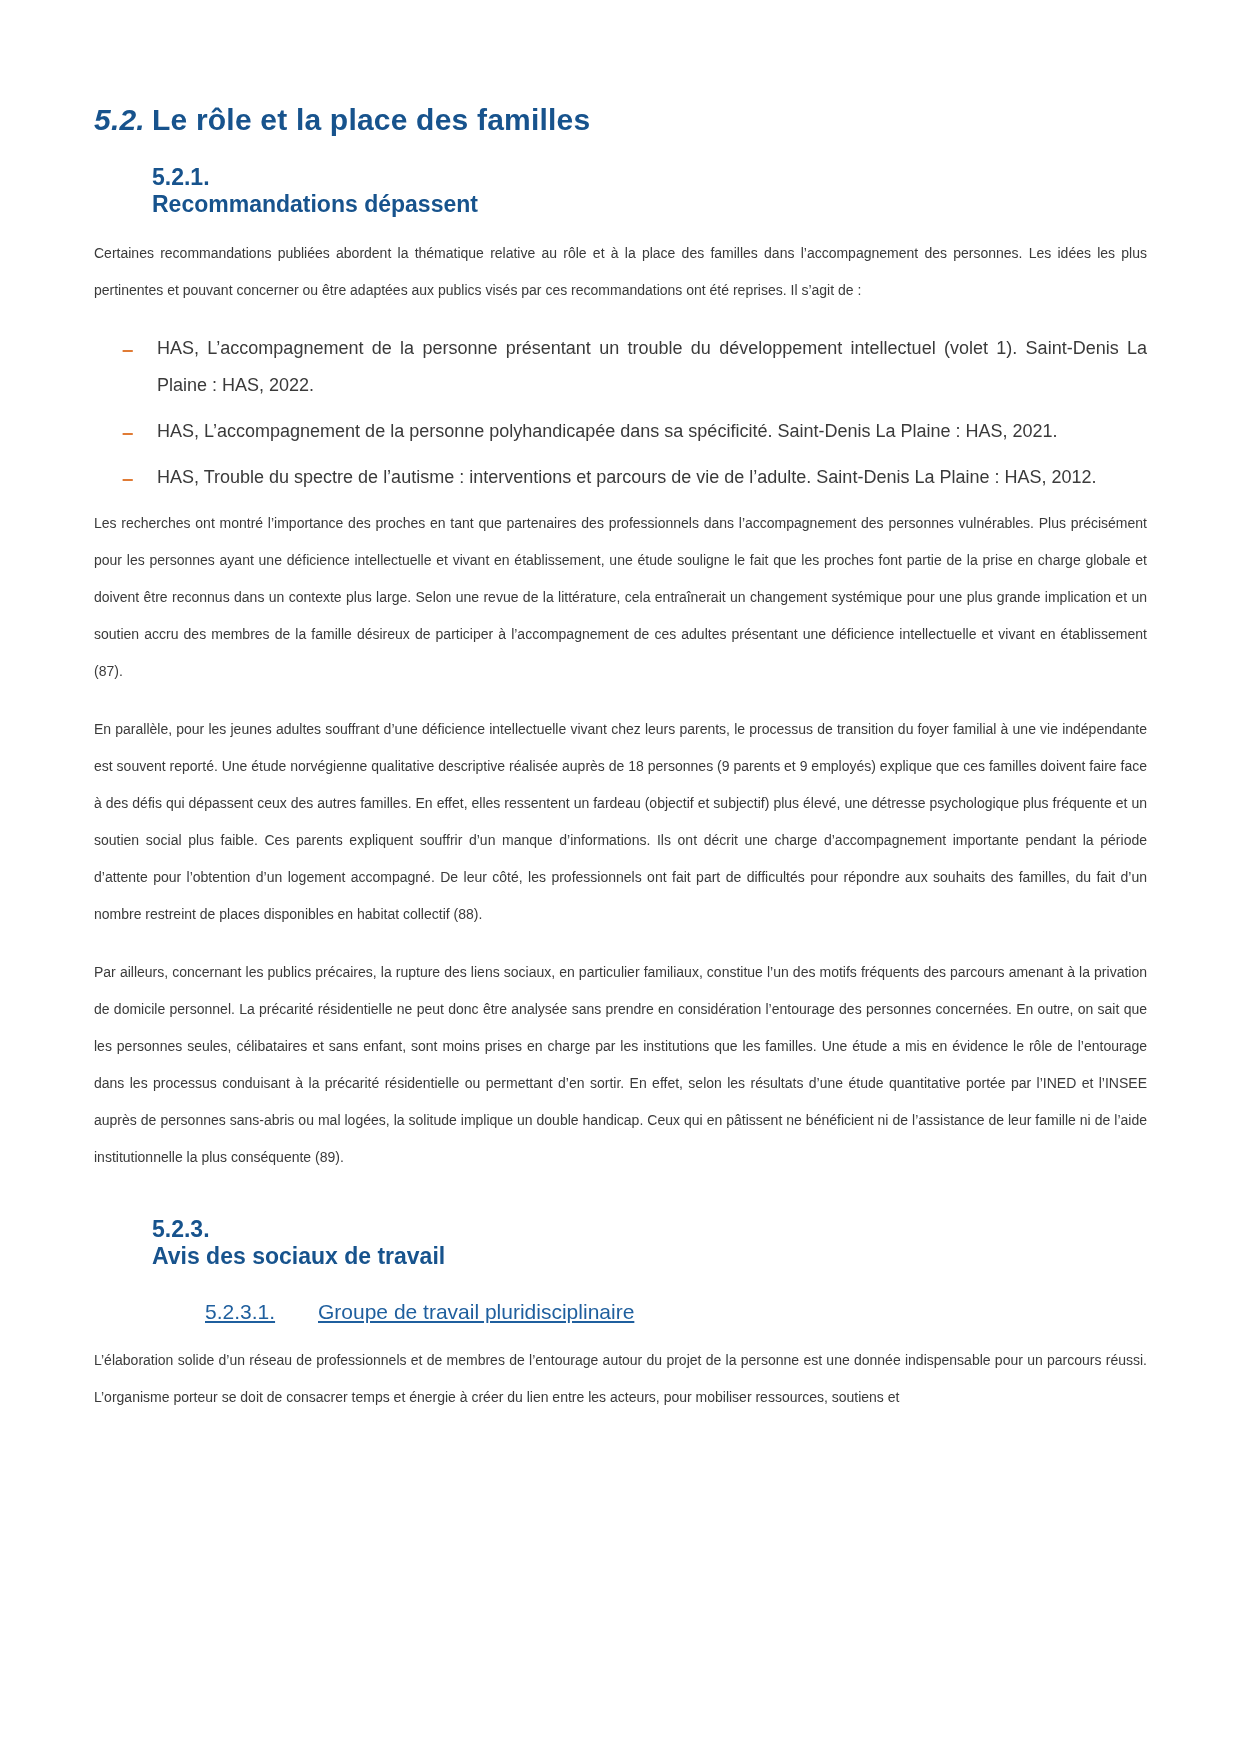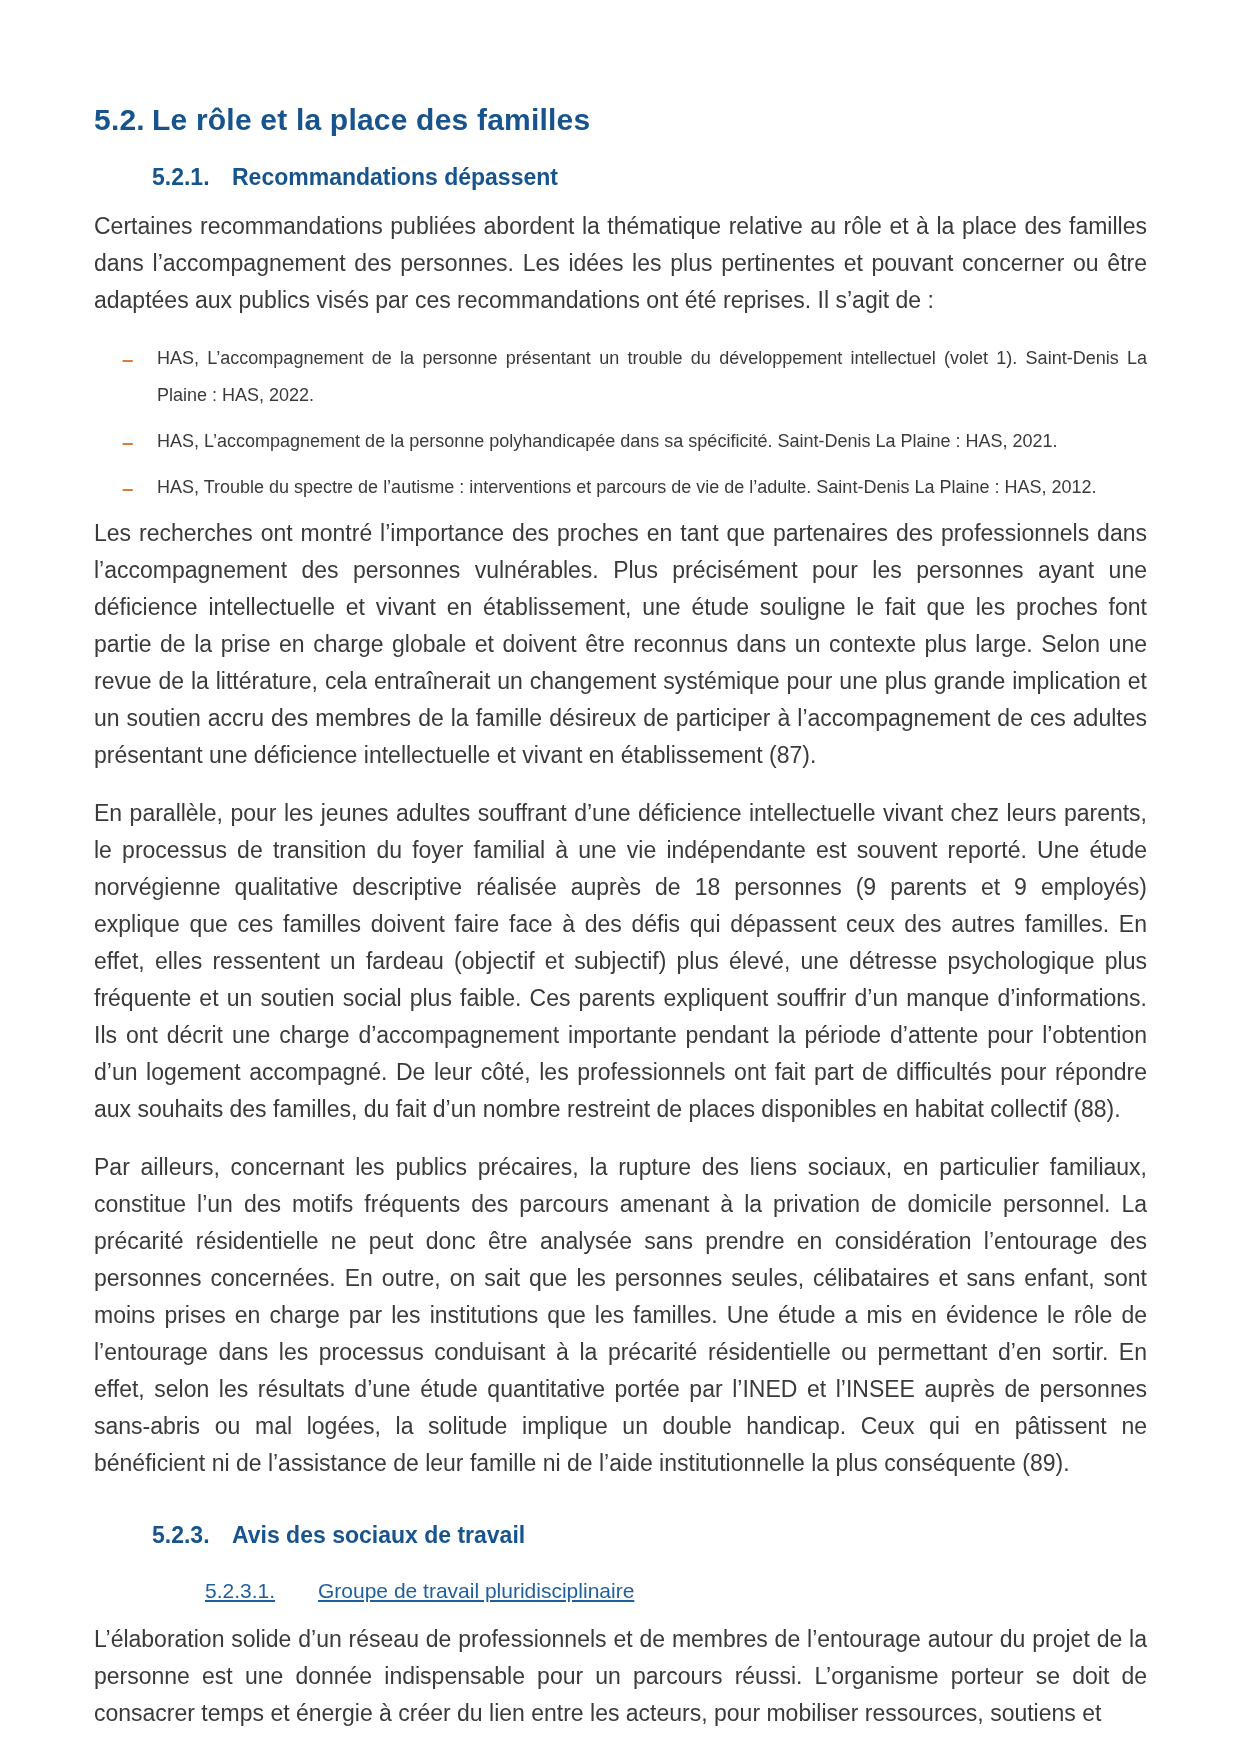--- a/index.html
+++ b/index.html
@@ -20,45 +20,46 @@
   }
 
   h1.sec {
     color: #17538D;
     font-size: 30px;
     font-weight: 700;
     letter-spacing: 0.2px;
     margin-bottom: 27px;
     display: flex;
   }
-  h1.sec .h-num { min-width: 58px; }
+  h1.sec .h-num { min-width: 58px; font-style: italic; }
 
   h2.sub {
     color: #17538D;
     font-size: 23px;
     font-weight: 700;
     margin: 40px 0 17px 58px;
     display: flex;
+    flex-direction: column;
   }
   h2.sub .h-num { min-width: 80px; }
   h1.sec + h2.sub { margin-top: 0; }
 
   h3.subsub {
     color: #1F5F9E;
     font-size: 21px;
     font-weight: 400;
     margin: 30px 0 18px 111px;
     display: flex;
     text-decoration: underline;
   }
   h3.subsub .h-num { min-width: 113px; }
 
   p.body-text {
     color: #3A3A3A;
-    font-size: 23px;
+    font-size: 14px;
     line-height: 37px;
     text-align: justify;
     hyphens: auto;
     margin: 0 0 21px 0;
   }
   p.body-text.last { margin-bottom: 0; }
 
   .ref-list { margin: 2px 0 6px 28px; }
   .ref-item { display: flex; margin-bottom: 9px; }
   .ref-item .dash {

